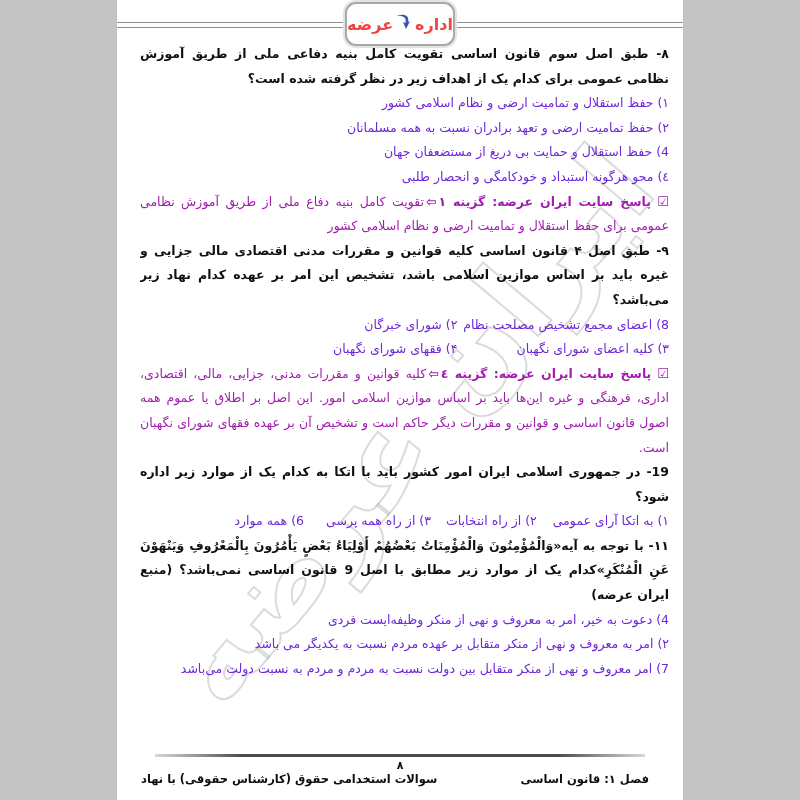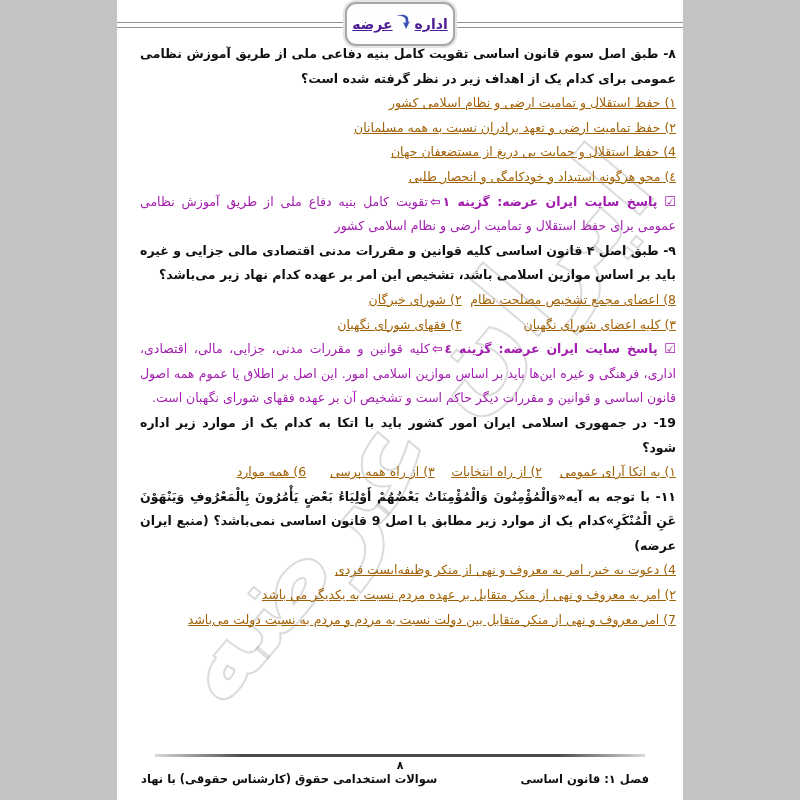--- a/index.html
+++ b/index.html
@@ -18,41 +18,41 @@
     border-top:1.5px solid #8f8f8f; border-bottom:1.5px solid #8f8f8f;
   }
   .logo-box {
     position:absolute; top:2px; left:50%; transform:translateX(-50%);
     width:106px; height:40px; background:#fefefe;
     border:2px solid #a8a8a8; border-radius:11px;
     box-shadow:0 0 0 2px #e3e3e3;
     display:flex; align-items:center; justify-content:center; gap:2px;
     z-index:3; direction:rtl;
   }
-  .logo-box .logo-word { font-weight:bold; font-size:14px; color:#4c1d95;text-decoration:underline; }
+  .logo-box .logo-word { font-weight:bold; font-size:16px; color:#ef4444; }
   .logo-box svg { display:block; }
   
   .watermark {
     position:absolute; top:368px; left:-42px; width:650px; z-index:1;
     text-align:center; white-space:nowrap;
     transform:rotate(-50deg);
     font-size:118px; font-weight:bold;
     color:transparent; -webkit-text-stroke:2px rgba(175,175,175,0.45);
     pointer-events:none;
   }
   
   .content {
-    position:absolute; top:42px; left:23px; right:7px; height:708px;
+    position:absolute; top:42px; left:23px; right:14px; height:708px;
     overflow:hidden; z-index:2;
     direction:rtl; text-align:justify;
     font-size:12.5px; line-height:24.6px; color:#141414;
   }
   .content p { margin:0; }
   .q-text { font-weight:bold; color:#101010; }
-  .opt { color:#a16207;text-decoration:underline; }
+  .opt { color:#6d28d9; }
   .opt-grid { display:grid; grid-template-columns:40% 60%; }
   .opt-row4 { display:grid; grid-template-columns:25% 20% 24% 31%; }
   .answer { color:#a21caf; }
   .answer .ans-icon { font-size:13px; letter-spacing:2px; }
   .answer .ans-label { font-weight:bold; }
   .answer .ans-arrow { padding:0 2px; font-weight:bold; }
   
   .footer-divider {
     position:absolute; top:754px; left:38px; right:38px; height:2.5px; z-index:2;
     background:linear-gradient(to right, #d9d9d9, #4a4a4a 18%, #4a4a4a 82%, #d9d9d9);

